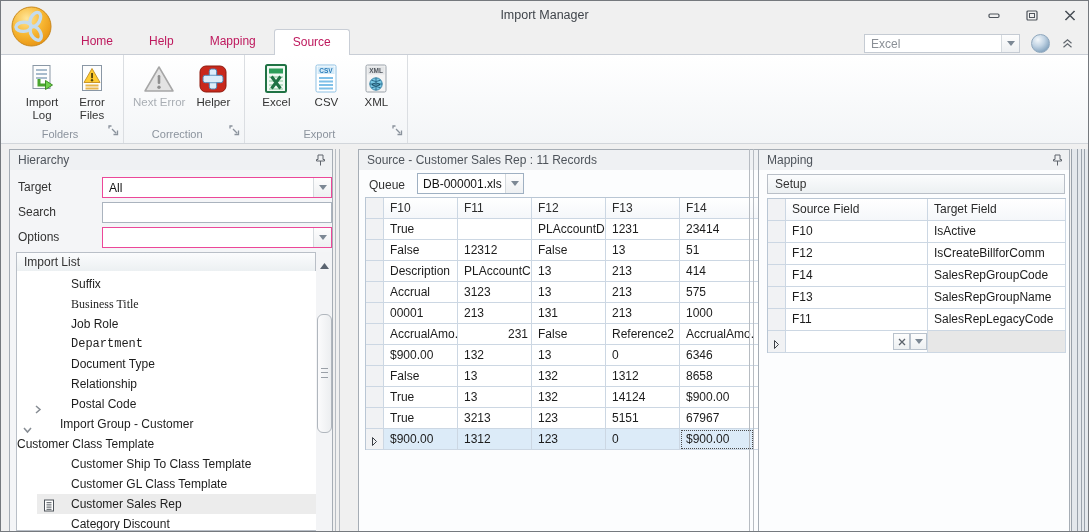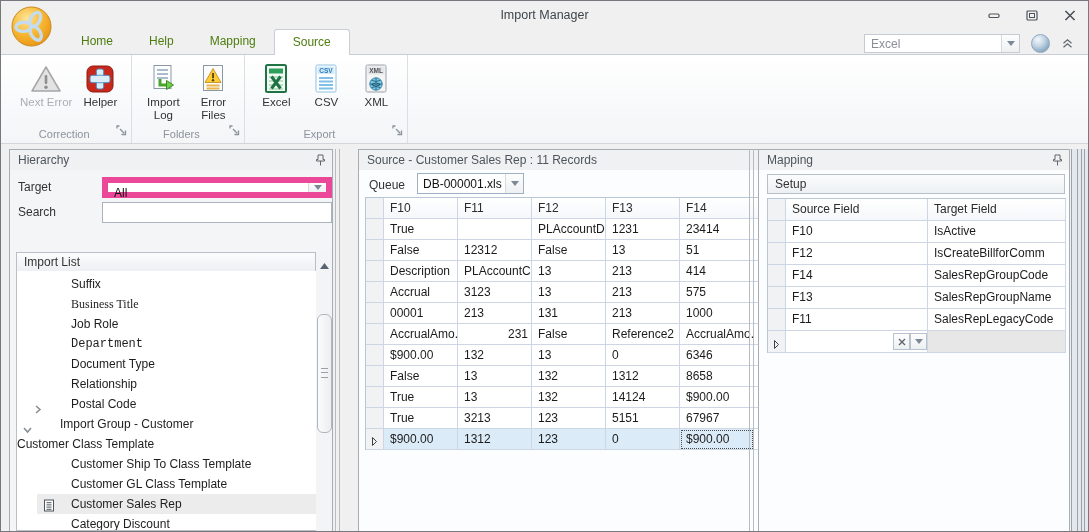--- a/index.html
+++ b/index.html
@@ -11,21 +11,21 @@
   }
   
   .titlebar { position:absolute; left:0; top:0; right:0; height:28px; }
   .app-logo { position:absolute; left:9px; top:4px; width:43px; height:43px; z-index:9; cursor:pointer; }
   .title { position:absolute; left:0; right:0; top:7px; text-align:center; font-size:12.5px; color:#3f444a; }
   .winbtns { position:absolute; right:12px; top:9px; display:flex; gap:25px; }
   .wbtn { width:13px; height:11px; display:flex; align-items:center; justify-content:center; cursor:pointer; }
   
   .tabrow { position:absolute; top:28px; left:0; right:0; height:25px; }
   .tabs { position:absolute; left:62px; top:0; height:25px; display:flex; }
-  .tab { padding:0 18px; line-height:25px; color:#4d7c0f; font-size:12px; cursor:pointer; position:relative; z-index:3; }
+  .tab { padding:0 18px; line-height:25px; color:#be185d; font-size:12px; cursor:pointer; position:relative; z-index:3; }
   .tab.active { background:#fff; border:1px solid #c9ced6; border-bottom:none; border-radius:3px 3px 0 0; height:26px; box-sizing:border-box; }
   .rright { position:absolute; right:14px; top:5px; display:flex; align-items:center; gap:11px; }
   .qcombo { width:156px; height:19px; background:#fff; border:1px solid #c5cbd3; position:relative; box-sizing:border-box; }
   .qcombo .val { padding:2px 6px; color:#8a8f96; font-size:12px; }
   .cbtn { position:absolute; right:0; top:0; bottom:0; width:17px; border-left:1px solid #d5dade;
           background:linear-gradient(#fdfdfd,#eef0f2); display:flex; align-items:center; justify-content:center; cursor:pointer; }
   .orb { width:17px; height:17px; border-radius:50%; border:1px solid #90a8be;
          background:radial-gradient(circle at 35% 28%, #f4f8fb, #c2d4e4 40%, #8aa8c2 75%, #62839f); cursor:pointer; }
   .dblchev { cursor:pointer; display:flex; }
   
@@ -47,21 +47,21 @@
   .panel .cap { position:absolute; top:0; left:0; right:0; height:20px; line-height:20px;
                 padding-left:8px; font-size:12px; color:#4e545b; background:#eff1f3; }
   .pin { position:absolute; right:7px; top:4px; cursor:pointer; }
   .panel.left  { left:8px;   width:324px; }
   .panel.mid   { left:340px; width:405px; background:#fcfdfe;margin-left:17px; }
   .panel.right { left:757px; width:312px; background:#fcfdfe; }
   
   .frow { position:absolute; left:0; width:100%; height:21px; }
   .flabel { position:absolute; left:8px; top:3px; color:#333; }
   .fctrl { position:absolute; left:92px; top:0; width:230px; height:21px; box-sizing:border-box;
-           background:#fff; border:6px solid #ec4899; }
+           background:#fff; border:1px solid #ec4899; }
   .fctrl .val { padding:3px 6px; font-size:12px; color:#111; }
   .tin { position:absolute; left:92px; top:0; width:230px; height:21px; box-sizing:border-box;
          border:1px solid #aab3be; font-family:"Liberation Sans",sans-serif; font-size:12px; padding:0 5px; outline:none; }
   .boxhdr { position:absolute; box-sizing:border-box; height:20px; line-height:18px; padding-left:7px; color:#333;
             background:linear-gradient(#fbfcfd,#ecEFf2); background:linear-gradient(#fbfcfd,#ecf0f2); border:1px solid #b9bfc7; }
   .treebox { position:absolute; left:6px; top:121px; width:300px; bottom:0; background:#fff;
              border:1px solid #b9bfc7; border-top:none; overflow:hidden; }
   .trow { position:absolute; left:0; width:100%; height:20px; line-height:20px; cursor:pointer; }
   .trow .hl { position:absolute; left:20px; right:0; top:0; bottom:0; background:#ececec; }
   .trow .exp { position:absolute; top:6px; }
@@ -171,51 +171,20 @@
             <path d="M2.5 5.2 L6.5 1.8 L10.5 5.2 M2.5 9.2 L6.5 5.8 L10.5 9.2" fill="none" stroke="#60666d" stroke-width="1.2"></path>
           </svg>
       </div>
     </div>
   </div>
 
   <div class="ribbon">
     <div class="groups" id="rgroups">
         <div class="rgroup">
           <div class="btns">
-            <div class="rbtn disabled">
-              <div class="ic">
-                <svg width="32" height="32" viewBox="0 0 32 32">
-                  <path d="M16 4 L30 28 H2 Z" fill="#e3e3e3" stroke="#a6a6a6" stroke-width="1.5" stroke-linejoin="round"></path>
-                  <rect x="14.7" y="12" width="2.6" height="9" rx="1.2" fill="#8f8f8f"></rect>
-                  <circle cx="16" cy="24.3" r="1.7" fill="#8f8f8f"></circle>
-                </svg>
-              </div>
-              <div class="lbl">Next Error</div>
-            </div>
-            <div class="rbtn">
-              <div class="ic">
-                <svg width="32" height="32" viewBox="0 0 32 32">
-                  <rect x="3" y="3" width="26" height="26" rx="6" fill="#c8281c" stroke="#8f1a0e"></rect>
-                  <rect x="12.3" y="6" width="7.4" height="20" rx="2.2" fill="#dcedfa" stroke="#4d87b8"></rect>
-                  <rect x="6" y="12.3" width="20" height="7.4" rx="2.2" fill="#dcedfa" stroke="#4d87b8"></rect>
-                  <rect x="12.8" y="12.8" width="6.4" height="6.4" fill="#dcedfa"></rect>
-                </svg>
-              </div>
-              <div class="lbl">Helper</div>
-            </div>
-          </div>
-          <div class="glabel">Correction</div>
-          <div class="launcher"><svg width="11" height="11" viewBox="0 0 11 11">
-              <path d="M1 3.5V1h2.5" fill="none" stroke="#8a929c" stroke-width="1.3"></path>
-              <path d="M4 4l4.2 4.2" stroke="#8a929c" stroke-width="1.3"></path>
-              <path d="M9.5 5.5v4h-4" fill="none" stroke="#8a929c" stroke-width="1.3"></path>
-            </svg></div>
-        </div>
-        <div class="rgroup">
-          <div class="btns">
             <div class="rbtn">
               <div class="ic">
                 <svg width="32" height="32" viewBox="0 0 32 32">
                   <rect x="7" y="2.5" width="17" height="23" fill="#fdfdfd" stroke="#8a97a5"></rect>
                   <g stroke="#a9bccd" stroke-width="2">
                     <path d="M10 7h11M10 11h11M10 15h11"></path>
                   </g>
                   <path d="M13 16v6h7" fill="none" stroke="#4aa52e" stroke-width="3"></path>
                   <path d="M19.5 17.5 L26.5 22 L19.5 26.5 Z" fill="#6fd14a" stroke="#3d8c26"></path>
                 </svg>
@@ -231,20 +200,51 @@
                   </g>
                   <path d="M16 5.5 L24 19.5 H8 Z" fill="#ffcc33" stroke="#c9972a" stroke-linejoin="round"></path>
                   <rect x="15.1" y="10" width="1.9" height="5.2" fill="#5a4a10"></rect>
                   <circle cx="16" cy="17.2" r="1.2" fill="#5a4a10"></circle>
                 </svg>
               </div>
               <div class="lbl"><span>Error</span><br><span>Files</span></div>
             </div>
           </div>
           <div class="glabel">Folders</div>
+          <div class="launcher"><svg width="11" height="11" viewBox="0 0 11 11">
+              <path d="M1 3.5V1h2.5" fill="none" stroke="#8a929c" stroke-width="1.3"></path>
+              <path d="M4 4l4.2 4.2" stroke="#8a929c" stroke-width="1.3"></path>
+              <path d="M9.5 5.5v4h-4" fill="none" stroke="#8a929c" stroke-width="1.3"></path>
+            </svg></div>
+        </div>
+        <div class="rgroup">
+          <div class="btns">
+            <div class="rbtn disabled">
+              <div class="ic">
+                <svg width="32" height="32" viewBox="0 0 32 32">
+                  <path d="M16 4 L30 28 H2 Z" fill="#e3e3e3" stroke="#a6a6a6" stroke-width="1.5" stroke-linejoin="round"></path>
+                  <rect x="14.7" y="12" width="2.6" height="9" rx="1.2" fill="#8f8f8f"></rect>
+                  <circle cx="16" cy="24.3" r="1.7" fill="#8f8f8f"></circle>
+                </svg>
+              </div>
+              <div class="lbl">Next Error</div>
+            </div>
+            <div class="rbtn">
+              <div class="ic">
+                <svg width="32" height="32" viewBox="0 0 32 32">
+                  <rect x="3" y="3" width="26" height="26" rx="6" fill="#c8281c" stroke="#8f1a0e"></rect>
+                  <rect x="12.3" y="6" width="7.4" height="20" rx="2.2" fill="#dcedfa" stroke="#4d87b8"></rect>
+                  <rect x="6" y="12.3" width="20" height="7.4" rx="2.2" fill="#dcedfa" stroke="#4d87b8"></rect>
+                  <rect x="12.8" y="12.8" width="6.4" height="6.4" fill="#dcedfa"></rect>
+                </svg>
+              </div>
+              <div class="lbl">Helper</div>
+            </div>
+          </div>
+          <div class="glabel">Correction</div>
           <div class="launcher"><svg width="11" height="11" viewBox="0 0 11 11">
               <path d="M1 3.5V1h2.5" fill="none" stroke="#8a929c" stroke-width="1.3"></path>
               <path d="M4 4l4.2 4.2" stroke="#8a929c" stroke-width="1.3"></path>
               <path d="M9.5 5.5v4h-4" fill="none" stroke="#8a929c" stroke-width="1.3"></path>
             </svg></div>
         </div>
         <div class="rgroup">
           <div class="btns">
             <div class="rbtn">
               <div class="ic">
@@ -313,20 +313,31 @@
             <svg width="8" height="5">
               <path d="M0 0h8L4 5z" fill="#7c8894"></path>
             </svg>
           </div>
       </div>
     </div>
     <div class="frow" style="top:52px">
       <div class="flabel">Search</div>
       <input class="tin" value="" style="">
     </div>
+    <div class="frow" style="top:77px">
+      <div class="flabel">Options</div>
+      <div class="fctrl">
+        <div class="val"></div>
+        <div class="cbtn">
+            <svg width="8" height="5">
+              <path d="M0 0h8L4 5z" fill="#7c8894"></path>
+            </svg>
+          </div>
+      </div>
+    </div>
 
     <div class="boxhdr" style="left:6px; top:102px; width:300px;">Import List</div>
     <div class="treebox" id="treebox">
         <div class="trow" style="top: 3px;">
           <span class="tlabel" style="margin-left: 54px;">Suffix</span>
         </div>
         <div class="trow" style="top: 23px;">
           <span class="tlabel" style="margin-left: 54px; font-family: Liberation Serif, serif;">Business Title</span>
         </div>
         <div class="trow" style="top: 43px;">

